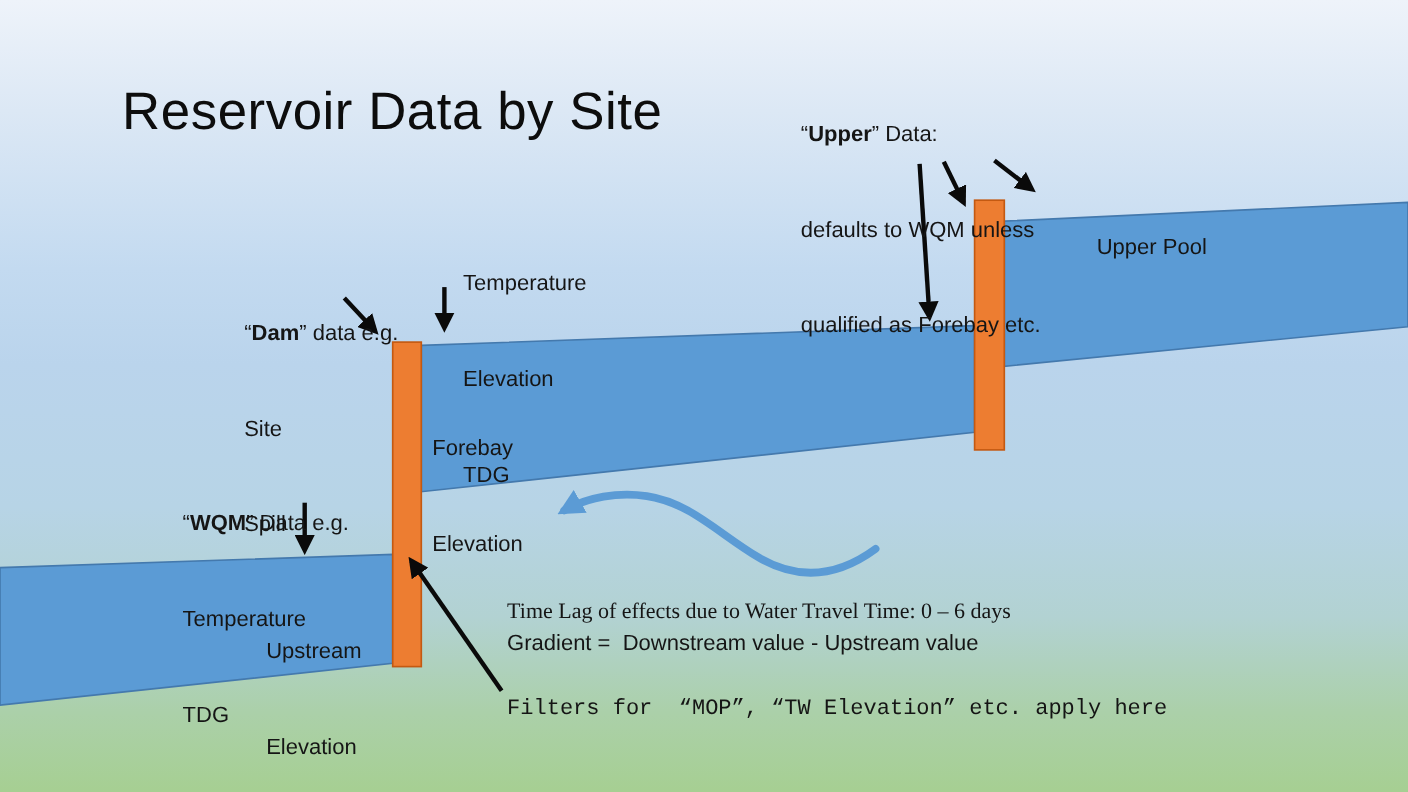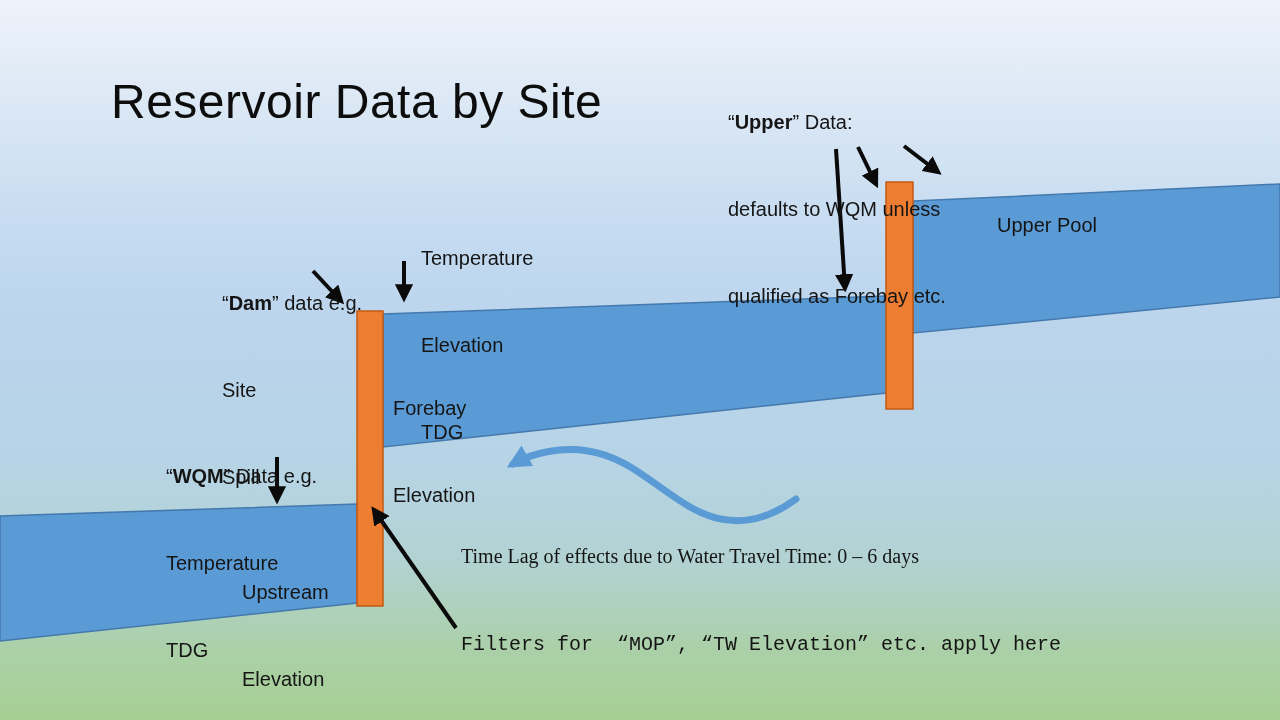--- a/index.html
+++ b/index.html
@@ -82,15 +82,16 @@
 
 
   <div class="txt" style="left:997px; top:211px;">Upper Pool</div>
 
   <div class="txt" style="left:242px; top:520px;">
     <div>Upstream</div>
     <div>Elevation</div>
   </div>
 
   <div class="txt" style="left:461px; top:542px;font-family:Liberation Serif, serif;">Time Lag of effects due to Water Travel Time: 0 – 6 days</div>
+  <div class="txt" style="left:461px; top:571px;">Gradient =  Downstream value - Upstream value</div>
   <div class="txt" style="left:461px; top:630px;font-family:Liberation Mono, monospace;">Filters for  “MOP”, “TW Elevation” etc. apply here</div>
 
 </div>
 
 </body></html>

